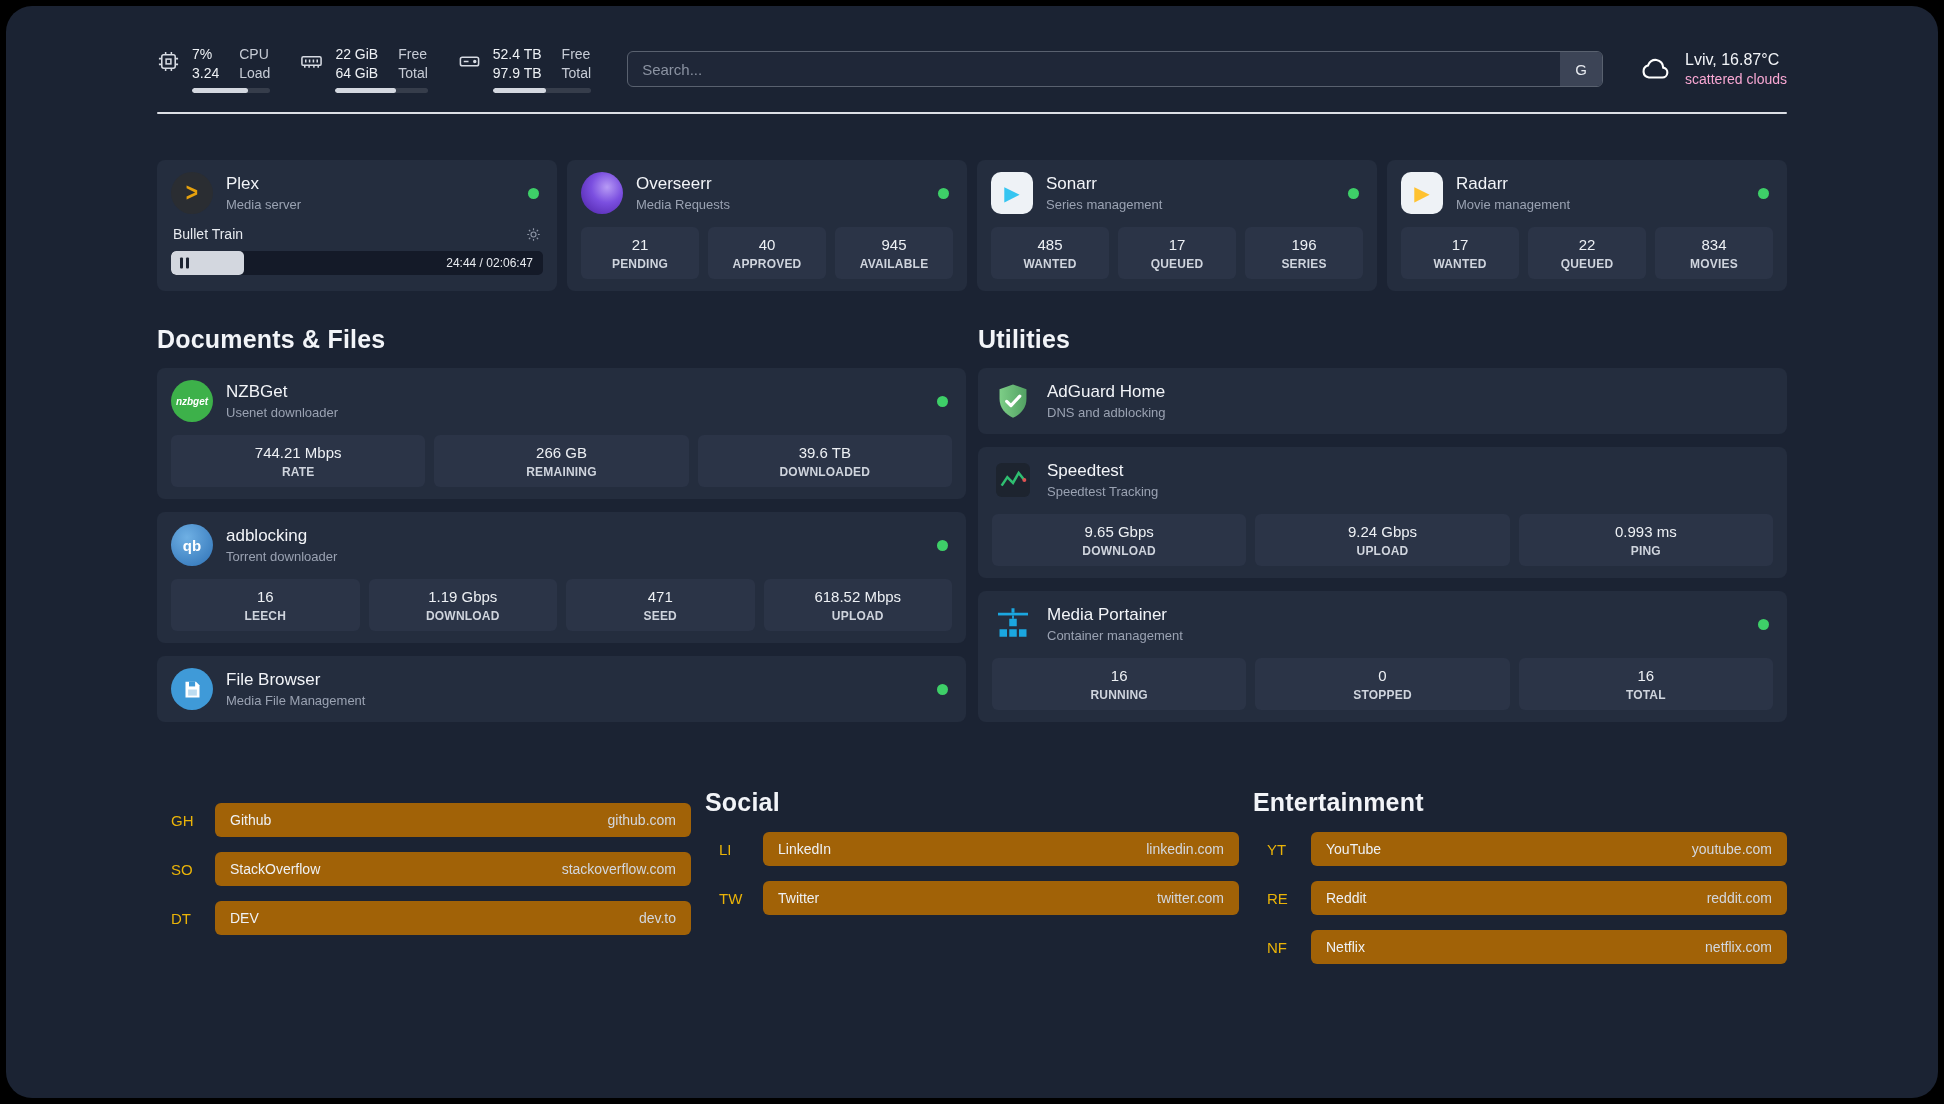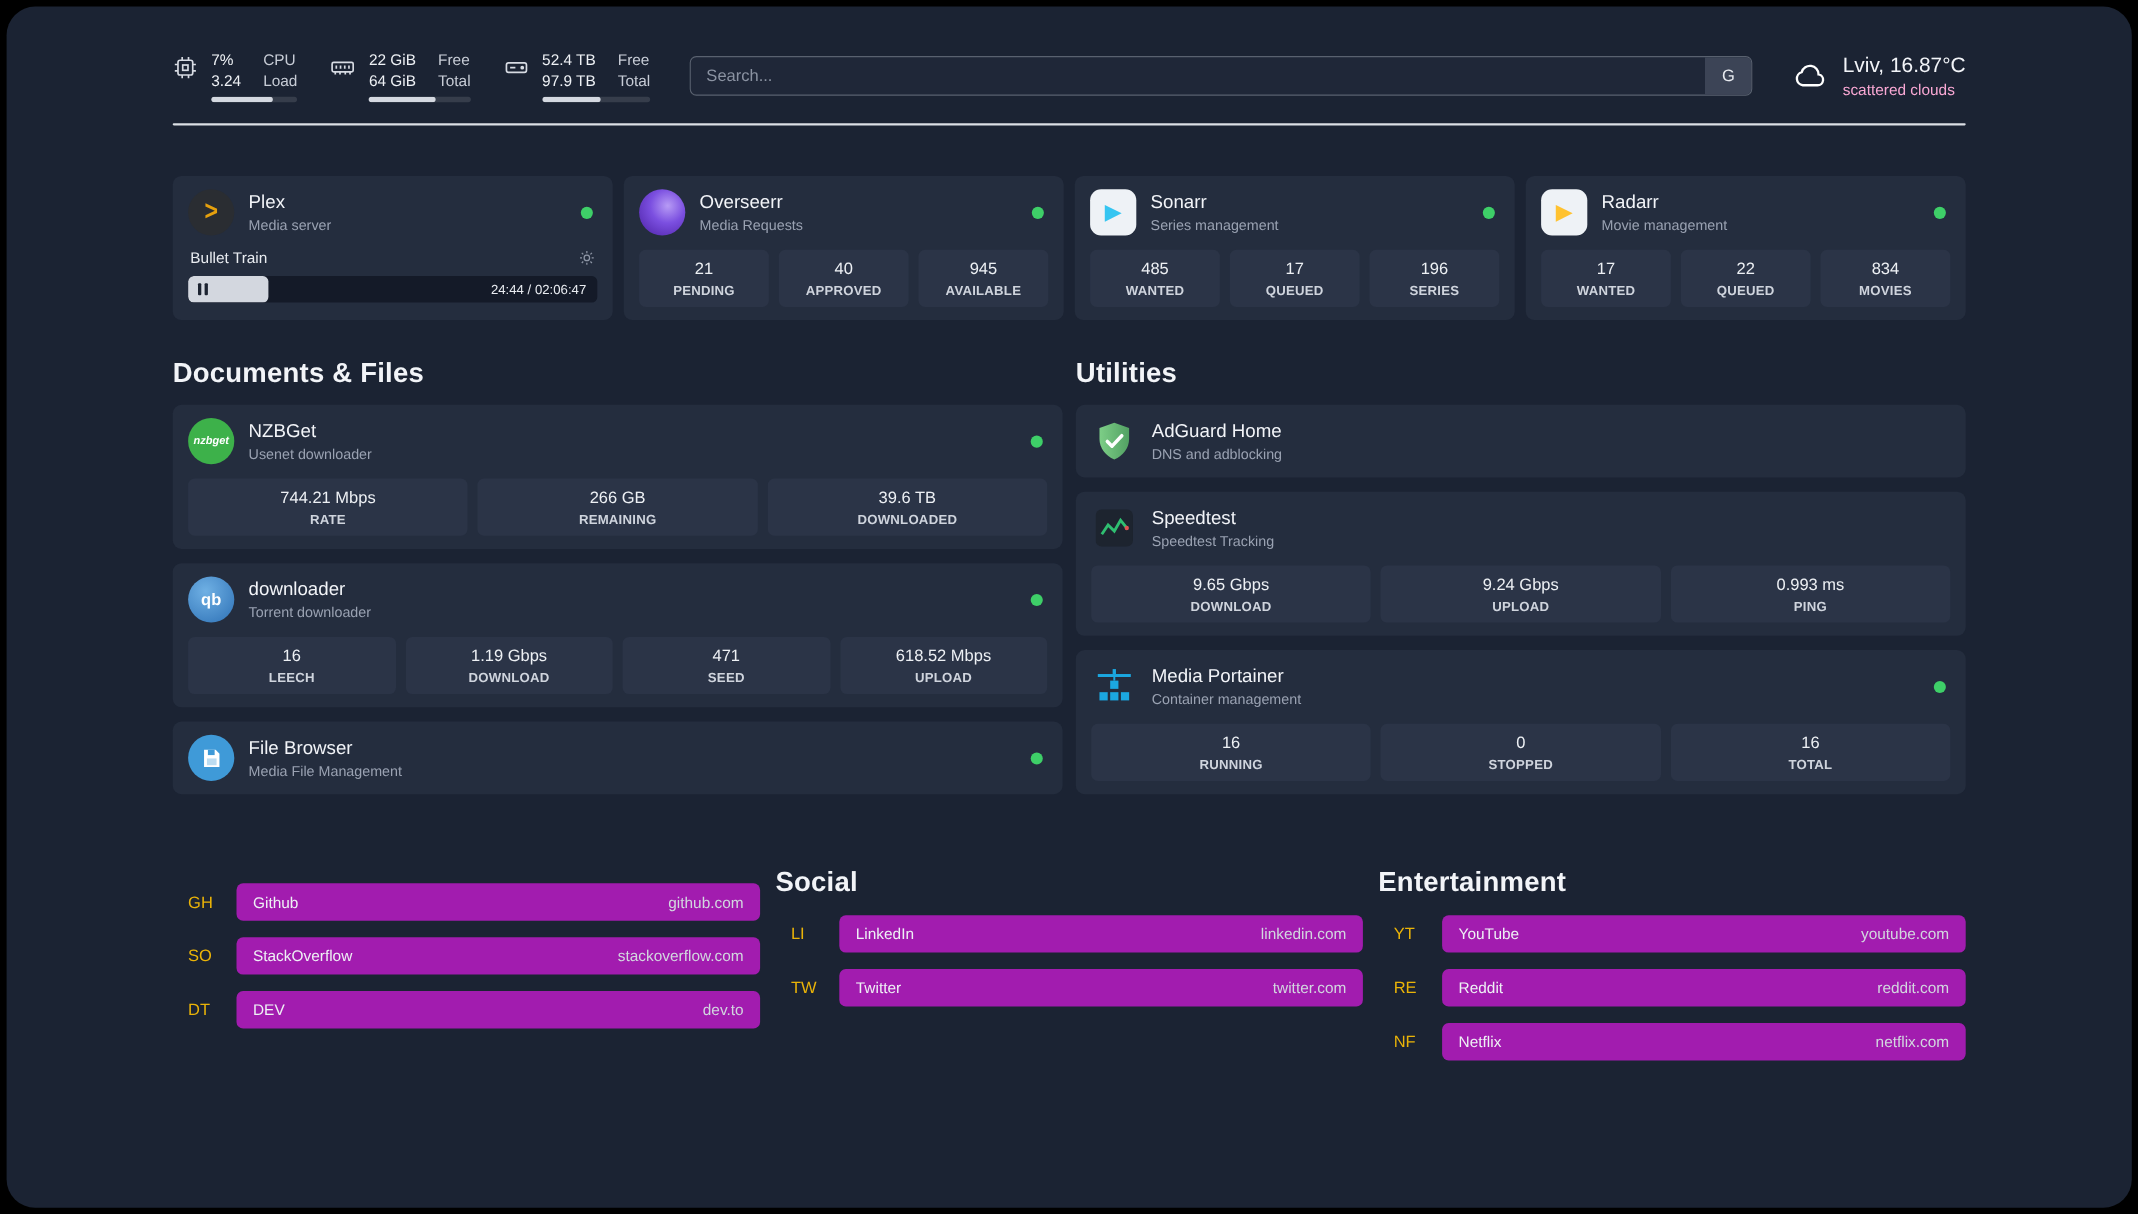--- a/index.html
+++ b/index.html
@@ -20,21 +20,21 @@
   .m-fill { height:100%; background:#d4d8e0; border-radius:3px; }
 
   .search-wrap { flex:1; display:flex; align-items:center; height:36px; border:1px solid #59616f; border-radius:6px; background:#1f2738; overflow:hidden; margin:0 6px;gap:11px; }
   .search-input { flex:1; background:transparent; border:0; outline:0; color:#e8ebf0; font-size:15px; padding:0 14px; font-family:"Liberation Sans",sans-serif; }
   .search-input::placeholder { color:#8b93a2; }
   .search-btn { width:42px; height:100%; background:#3c4456; color:#e8ebf0; border:0; font-size:15px; cursor:pointer; font-family:"Liberation Sans",sans-serif; }
 
   .weather { display:flex; gap:12px; align-items:center; }
   .w-icon { color:#fff; display:flex; }
   .weather-text { display:flex; flex-direction:column; line-height:1.35; }
-  .weather-loc { font-size:19px; color:#f2f4f8; }
+  .weather-loc { font-size:16px; color:#f2f4f8; }
   .weather-cond { font-size:14px; color:#f9a8d4; }
 
   .divider { margin-top:14px; height:2px; background:#dcdfe5; border-radius:1px; }
 
   
   .section-title { font-size:25px; font-weight:600; color:#f2f4f8; letter-spacing:.2px; }
   .media-section { margin-top:46px; }
   .media-grid { margin-top:14px; display:grid; grid-template-columns:repeat(4,1fr); gap:10px; }
 
   .card { background:#242d3e; border-radius:8px; padding:12px 14px; display:flex; flex-direction:column; }
@@ -76,21 +76,21 @@
   .icon-qb { background:radial-gradient(circle at 38% 32%, #6fb0e4, #3c7fc0 78%); }
   .qb-text { color:#fff; font-size:15px; font-weight:700; }
   .icon-fb { background:var(--filebrowser-blue,#3f9ad8); }
   .icon-plain { border-radius:8px; }
 
   
   .bookmarks { margin-top:66px; display:grid; grid-template-columns:repeat(3,1fr); gap:14px; align-items:start; padding-bottom:40px; }
   .bm-rows { margin-top:15px; display:flex; flex-direction:column; gap:15px; }
   .bm-row { display:flex; align-items:center; }
   .bm-abbr { width:58px; font-size:15px; color:#eab308; padding-left:14px; }
-  .bm-bar { flex:1; height:34px; background:#a21caf; border-radius:6px; display:flex; align-items:center; justify-content:space-between; padding:0 15px; cursor:pointer; }
+  .bm-bar { flex:1; height:34px; background:#a16207; border-radius:6px; display:flex; align-items:center; justify-content:space-between; padding:0 15px; cursor:pointer; }
   .bm-name { font-size:14px; color:#eef1f5; }
   .bm-url { font-size:14px; color:#d2d7df; }
 </style>
 </head>
 <body>
 
 <div class="page">
   <div class="content">
 
     <div class="topbar">
@@ -336,21 +336,21 @@
                 </div>
             </div>
           </div>
 
           <div class="card">
             <div class="card-head">
               <span class="app-icon icon-qb">
                   <span class="qb-text">qb</span>
                 </span>
               <div class="app-meta">
-                <div class="app-name">downloader</div>
+                <div class="app-name">adblocking</div>
                 <div class="app-desc">Torrent downloader</div>
               </div>
               <span class="status-dot"></span>
             </div>
             <div class="stats">
               <div class="stat">
                   <div class="stat-value">16</div>
                   <div class="stat-label">LEECH</div>
                 </div>
               <div class="stat">

